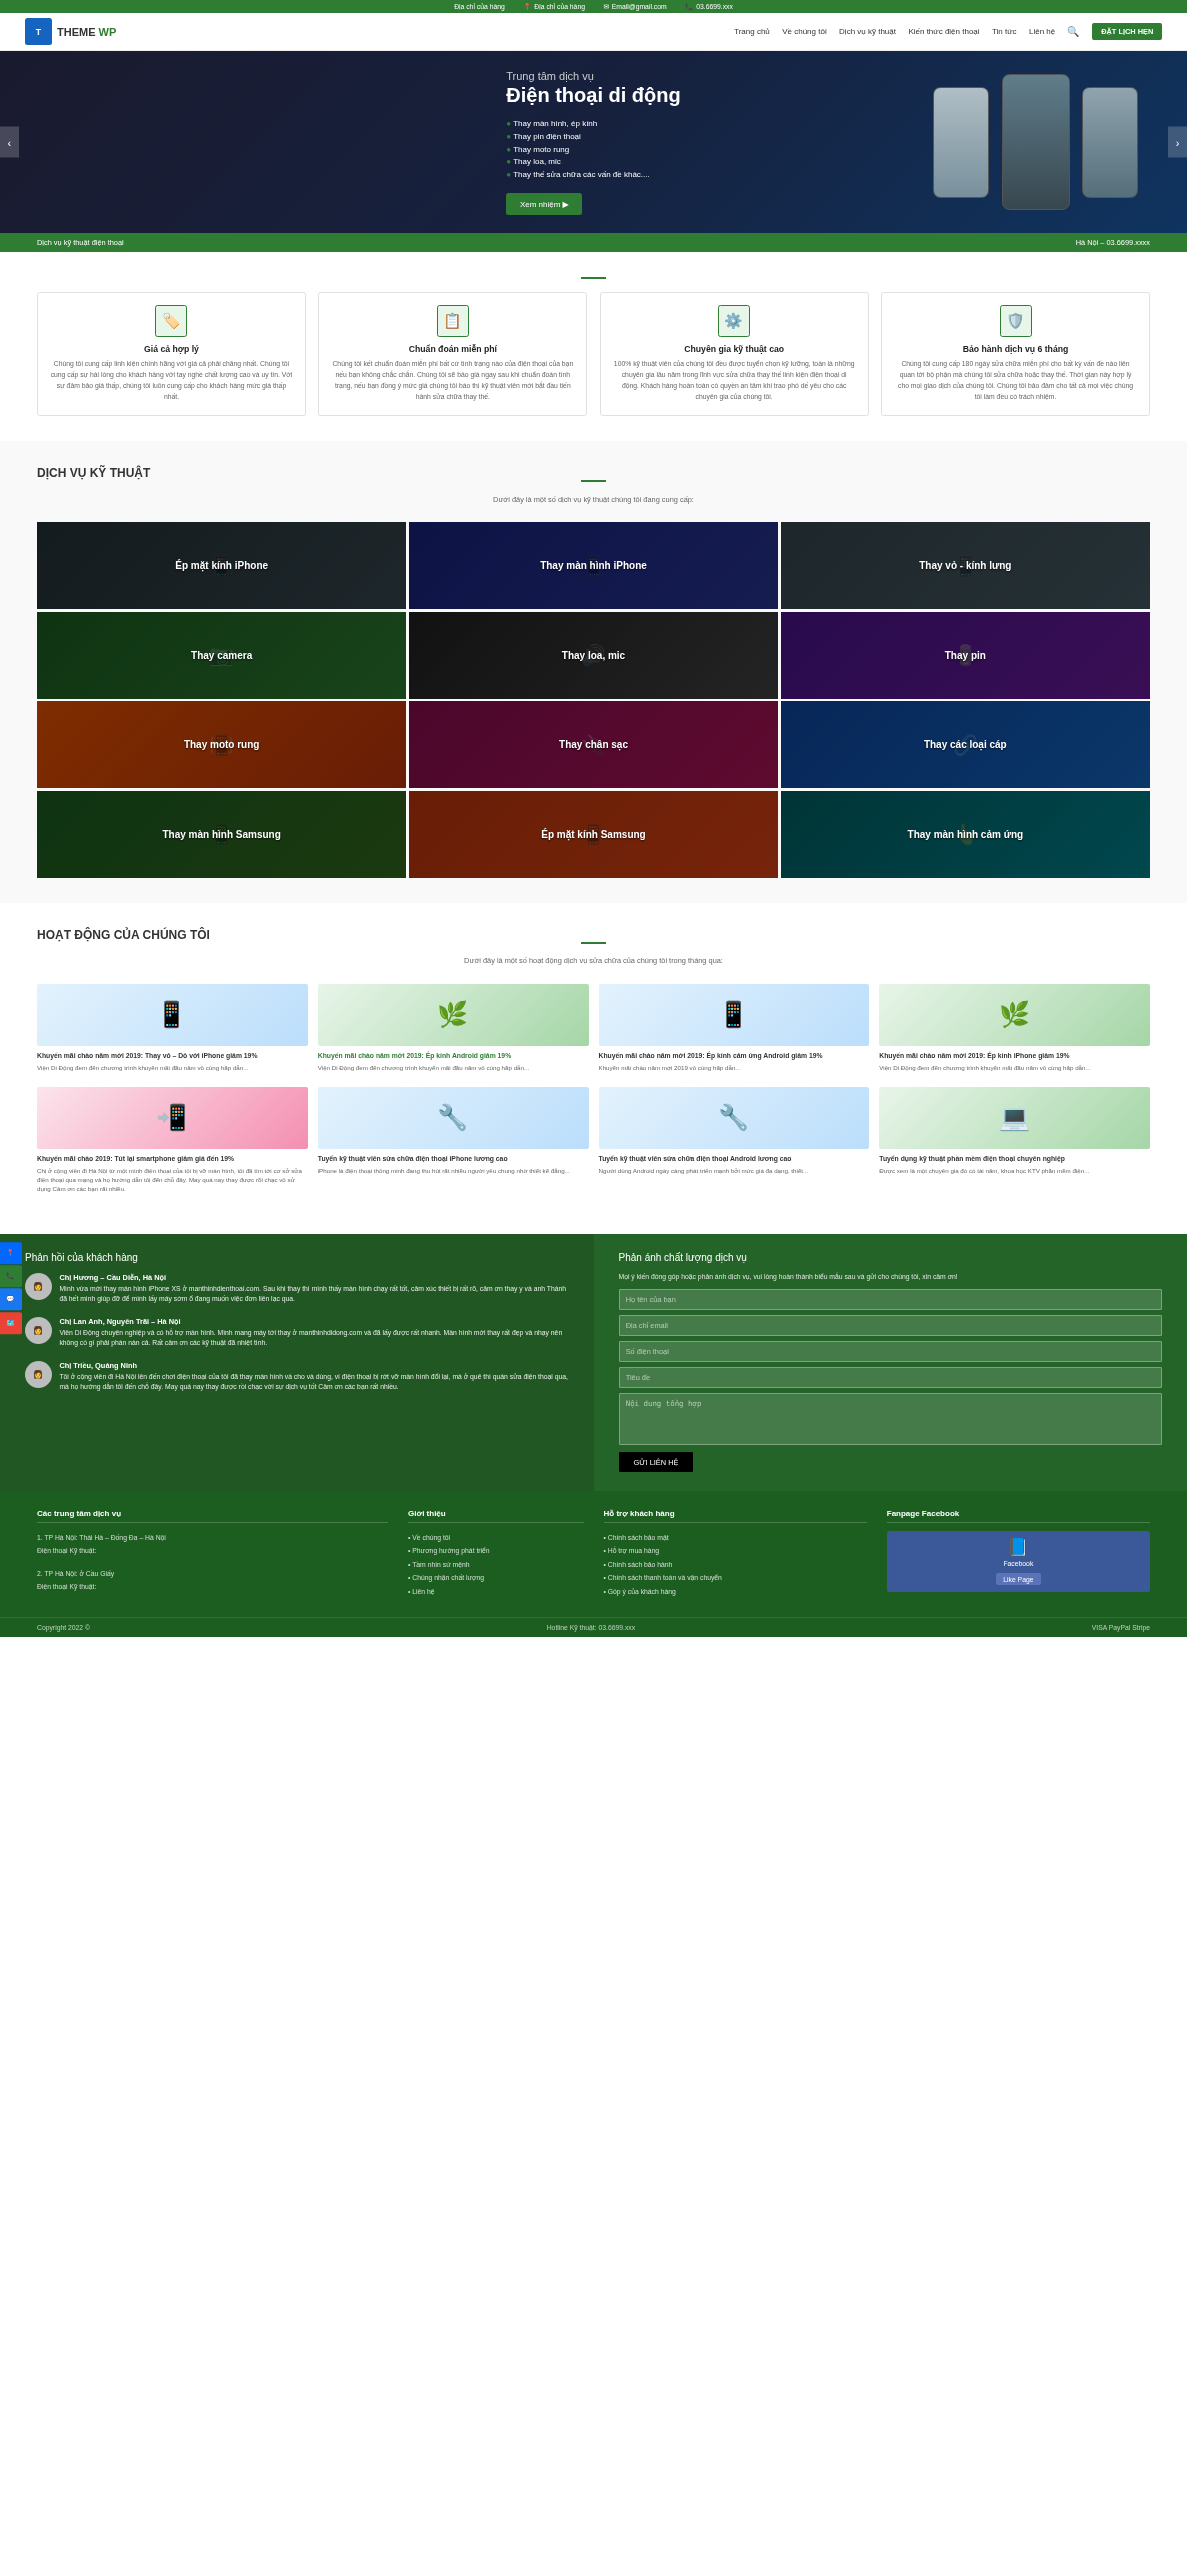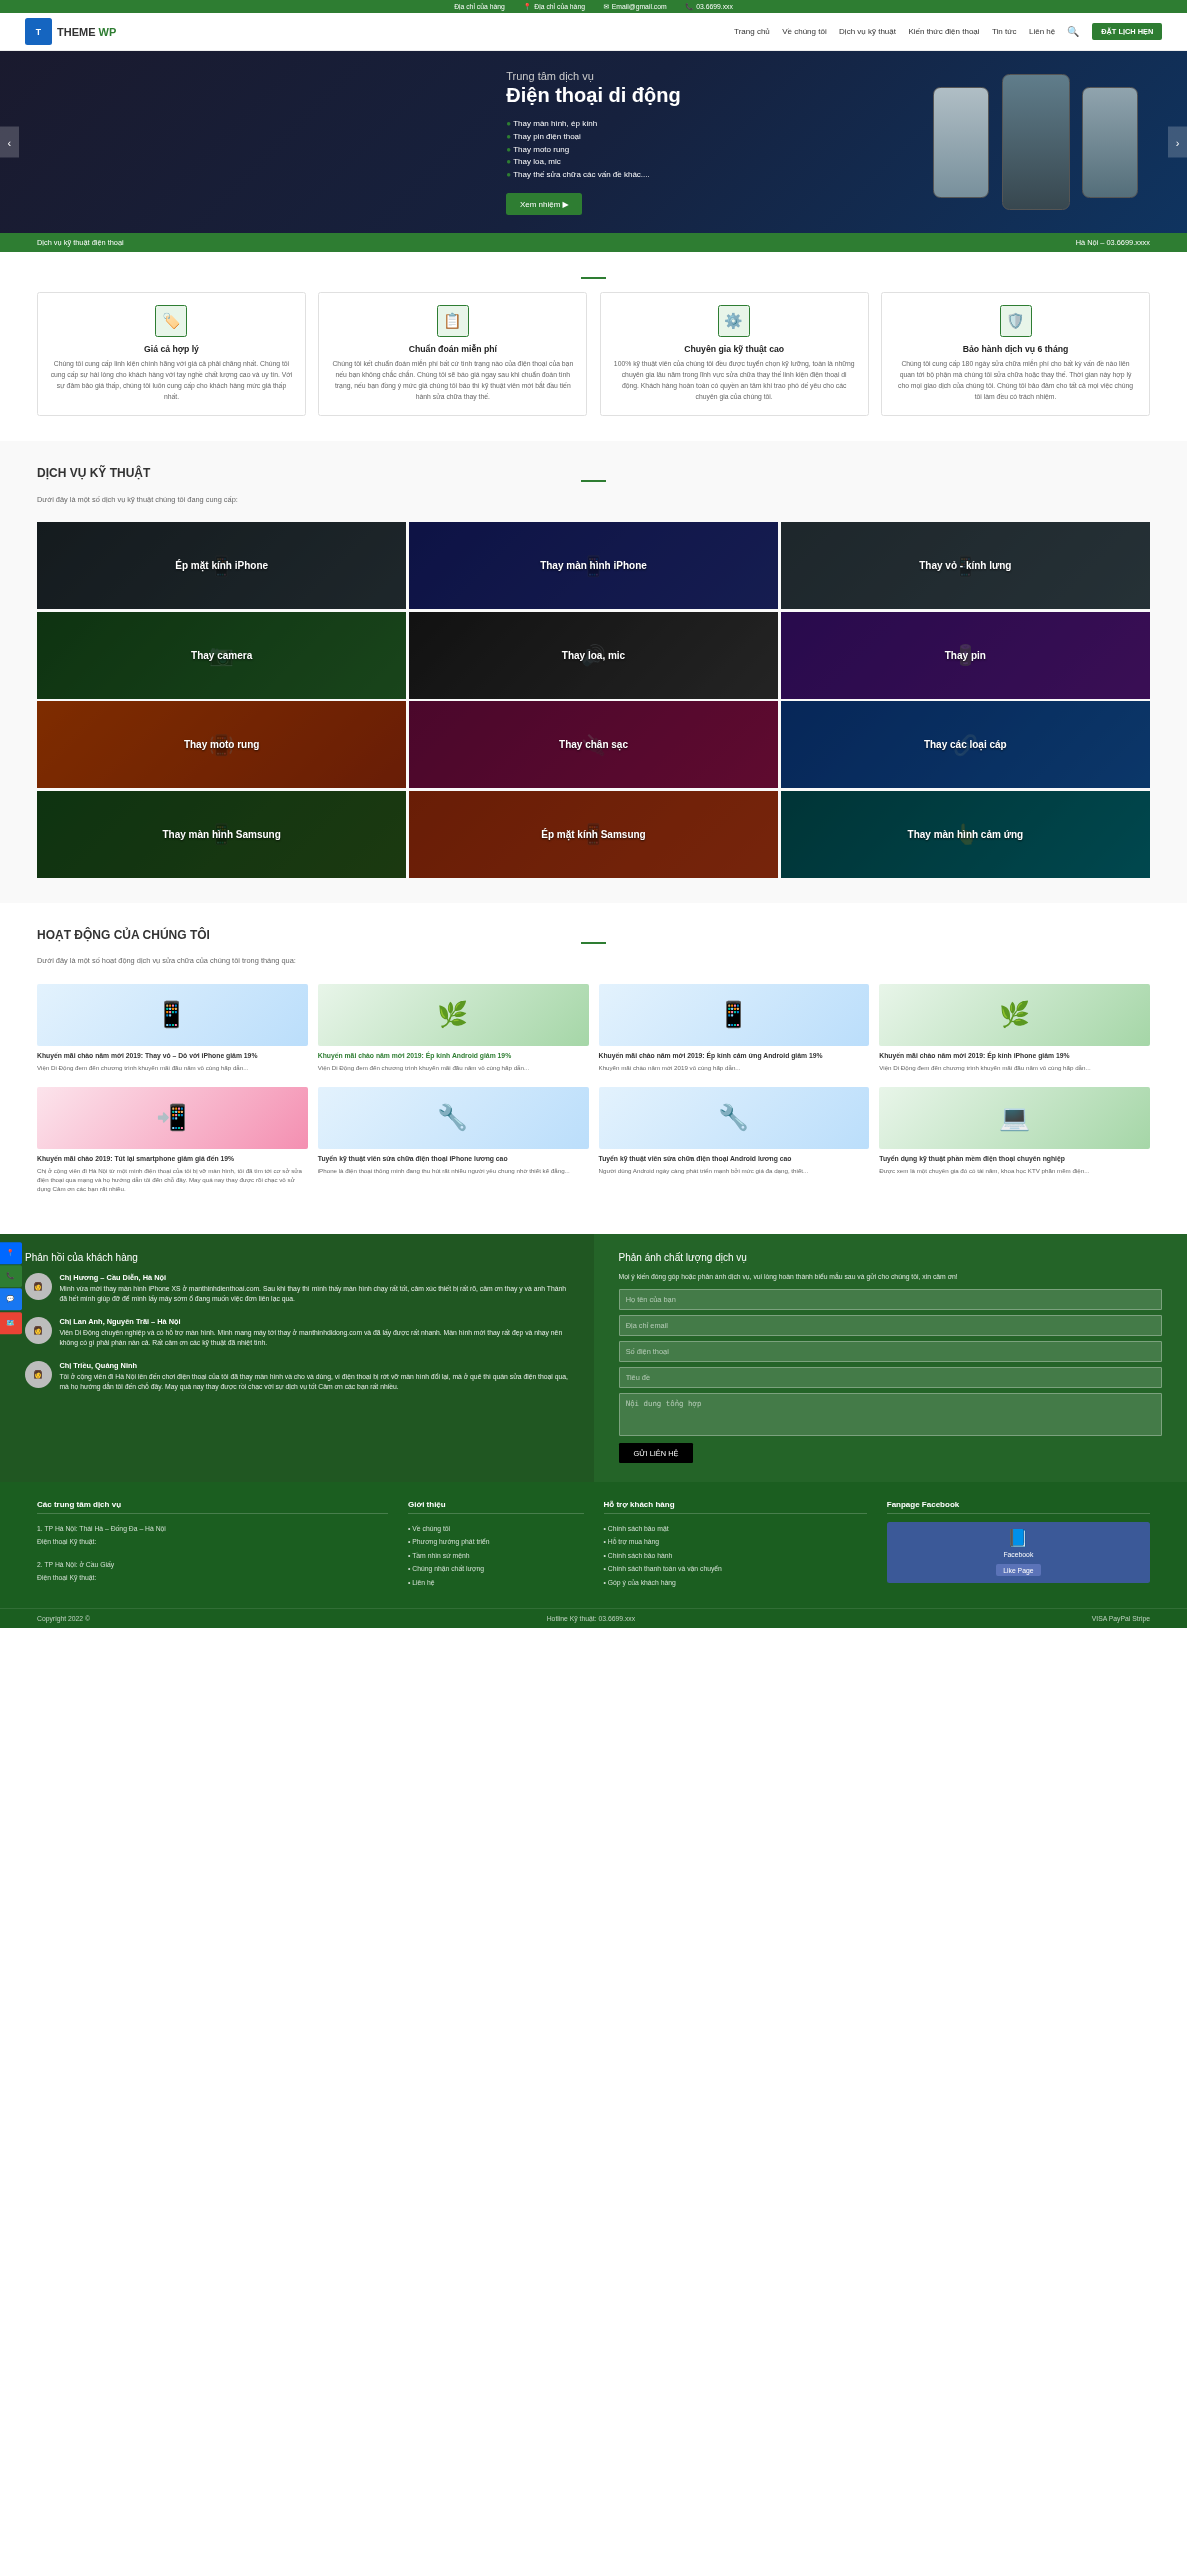--- a/index.html
+++ b/index.html
@@ -109,20 +109,21 @@
       font-weight: bold;
       margin-bottom: 3.7px;
       color: #222;
     }
     .section-divider {
       width: 25px; height: 1.9px;
       background: #2e7d32;
       margin: 0 auto 12.4px;
     }
     .section-subtitle {
+      text-align: center;
       color: #666;
       font-size: 7.4px;
       margin-bottom: 18.6px;
     }
 
     
     .why-grid {
       display: grid;
       grid-template-columns: repeat(4, 1fr);
       gap: 12.4px;
@@ -237,21 +238,21 @@
       width: 100%;
       background: rgba(255,255,255,0.15);
       border: 0.6px solid rgba(255,255,255,0.3);
       color: #fff;
       padding: 5px 6.2px;
       margin-bottom: 5px;
       border-radius: 1.2px;
       font-size: 7.4px;
     }
     .contact-form input::placeholder, .contact-form textarea::placeholder { color: rgba(255,255,255,0.6); }
-    .contact-form textarea { height: 43px; resize: none; }
+    .contact-form textarea { height: 52px; resize: none; }
     .contact-btn {
       background: #000000;
       color: #fff;
       border: none;
       padding: 5.6px 15px;
       border-radius: 1.2px;
       cursor: pointer;
       font-size: 7.4px;
       font-weight: normal;
     }

